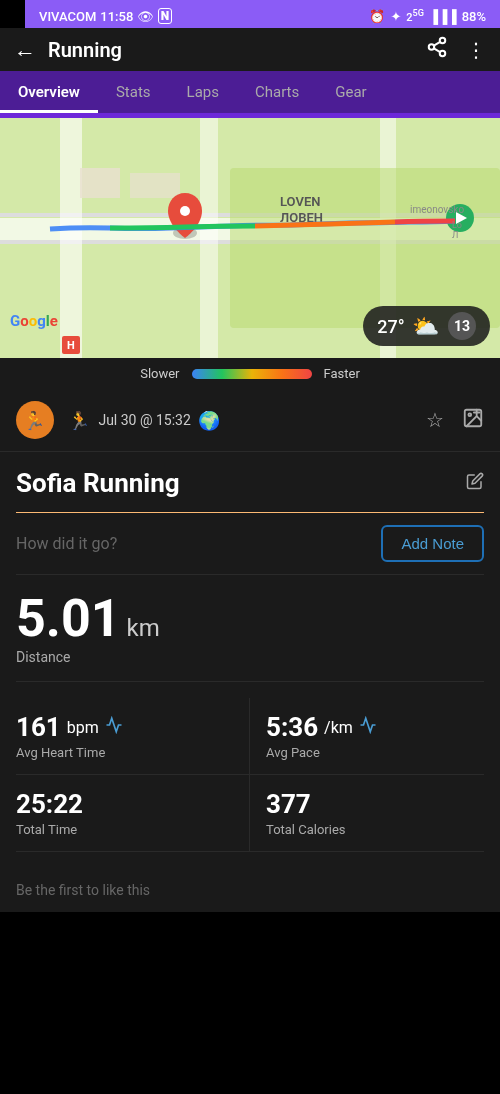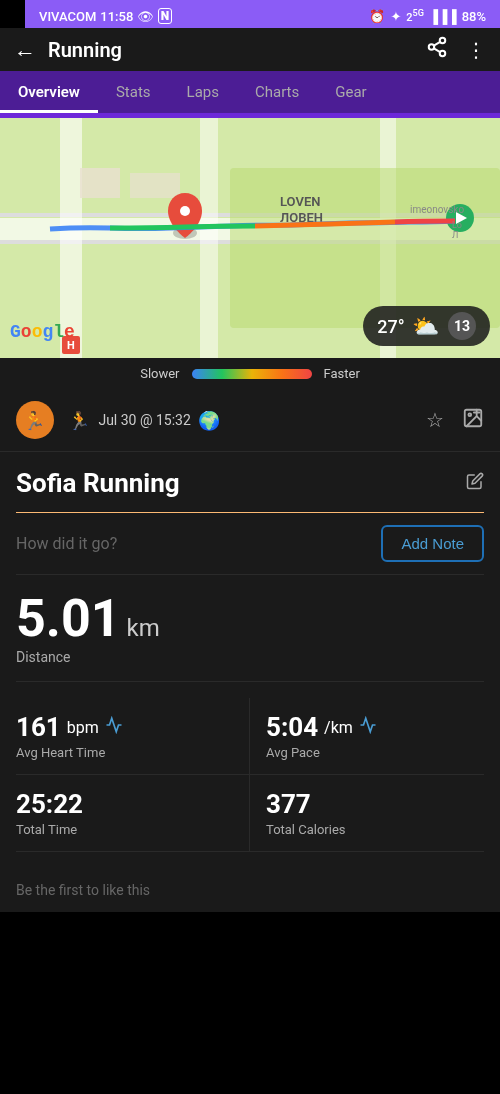--- a/index.html
+++ b/index.html
@@ -108,26 +108,25 @@
       display: flex;
       align-items: center;
       justify-content: center;
       font-size: 14px;
       font-weight: 700;
     }
 
     
     .google-logo {
       position: absolute;
-      bottom: 16px;
+      bottom: 28px;
       left: 10px;
-      font-size: 18px;
+      font-size: 15px;
       font-weight: bold;
       color: #555;
-      font-family: Liberation Mono, monospace;
     }
     .google-logo span:nth-child(1) { color: #4285F4; }
     .google-logo span:nth-child(2) { color: #EA4335; }
     .google-logo span:nth-child(3) { color: #FBBC05; }
     .google-logo span:nth-child(4) { color: #4285F4; }
     .google-logo span:nth-child(5) { color: #34A853; }
     .google-logo span:nth-child(6) { color: #EA4335; }
 
     
     .speed-legend {
@@ -446,21 +445,21 @@
           <svg width="18" height="18" viewBox="0 0 24 24" fill="none" stroke="#4a9dd4" stroke-width="2.2">
             <path d="M22 12h-4l-3 9L9 3l-3 9H2"></path>
           </svg>
         </span>
       </div>
       <div class="stat-label">Avg Heart Time</div>
     </div>
 
     <div class="stat-cell">
       <div class="stat-value">
-        <span>5:04</span>
+        <span>5:36</span>
         <span style="font-size:16px;font-weight:400;">/km</span>
         <span class="stat-icon-blue">
           <svg width="18" height="18" viewBox="0 0 24 24" fill="none" stroke="#4a9dd4" stroke-width="2.2">
             <path d="M22 12h-4l-3 9L9 3l-3 9H2"></path>
           </svg>
         </span>
       </div>
       <div class="stat-label">Avg Pace</div>
     </div>
 

